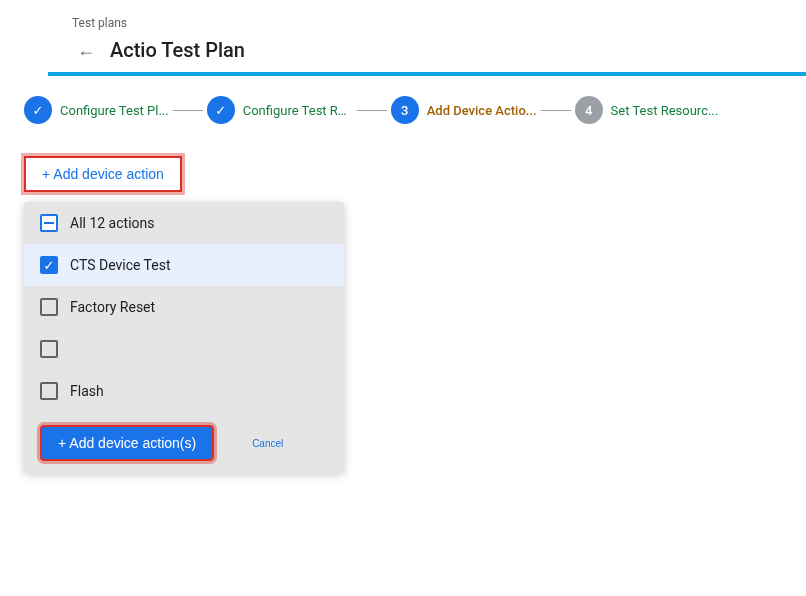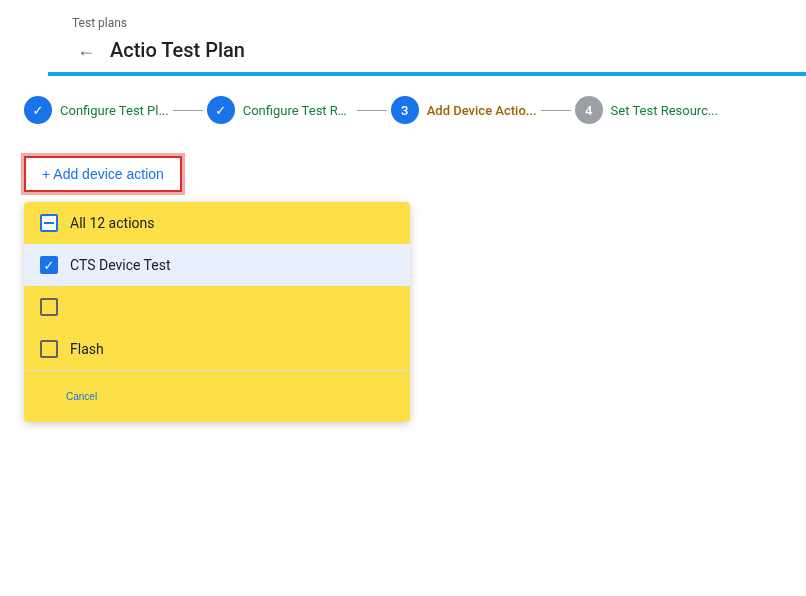--- a/index.html
+++ b/index.html
@@ -143,22 +143,22 @@
       background: #fff;
       margin-top: 16px;
       outline: 3px solid rgba(217, 48, 37, 0.4);
     }
 
     
     .dropdown-panel {
       position: absolute;
       top: 62px;
       left: 24px;
-      width: 386px;
-      background: #fde047;
+      width: 320px;
+      background: #e5e5e5;
       border-radius: 4px;
       box-shadow: 0 2px 10px rgba(0,0,0,0.2);
       z-index: 100;
       overflow: hidden;
     }
 
     .dropdown-list {
       max-height: 300px;
       overflow-y: auto;
       border-bottom: 1px solid #e0e0e0;
@@ -321,32 +321,37 @@
           <span>All 12 actions</span>
         </div>
 
         <div class="dropdown-item selected">
           <div class="checkbox checked">
             <span class="checkmark">✓</span>
           </div>
           <span>CTS Device Test</span>
         </div>
 
+        <div class="dropdown-item">
+          <div class="checkbox"></div>
+          <span>Factory Reset</span>
+        </div>
 
         <div class="dropdown-item">
           <div class="checkbox"></div>
         </div>
 
         <div class="dropdown-item">
           <div class="checkbox"></div>
           <span>Flash</span>
         </div>
 
 
       </div>
 
       <div class="dropdown-footer">
+        <button class="add-actions-btn">+ Add device action(s)</button>
         <button class="cancel-btn">Cancel</button>
       </div>
     </div>
 
   </div>
 </div>
 
 </body></html>

